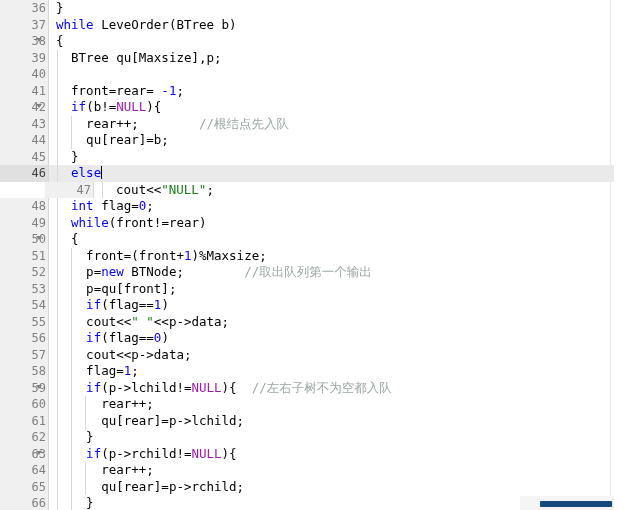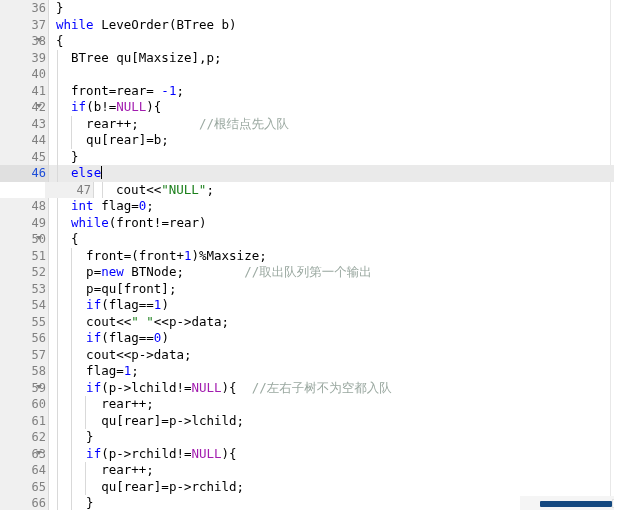--- a/index.html
+++ b/index.html
@@ -59,21 +59,21 @@
     background: #f0f0f0;
     text-align: right;
     color: #808080;
     font-size: 12px;
     font-family: "DejaVu Sans Mono", "Liberation Mono", monospace;
     padding-right: 2px;
     box-sizing: border-box;
   }
   .row.current .gutter {
     background: #e0e0e0;
-    color: #1d4ed8;
+    color: #404040;
   }
   .gutter-sep {
     position: absolute;
     left: 48px;
     top: 0;
     width: 1px;
     height: 16.5px;
     background: #d8d8d8;
   }
   .fold {

